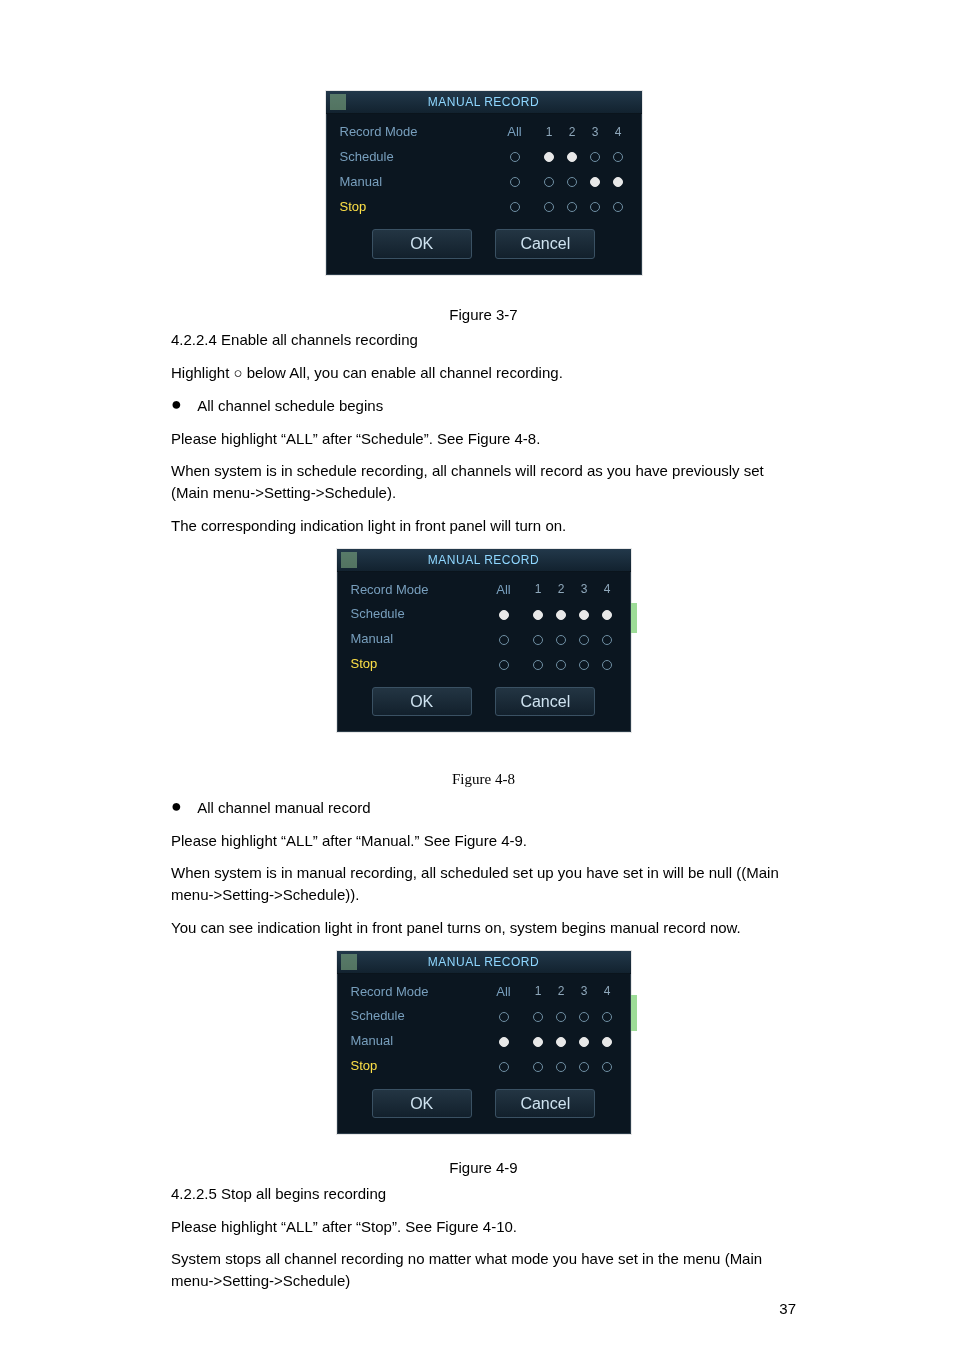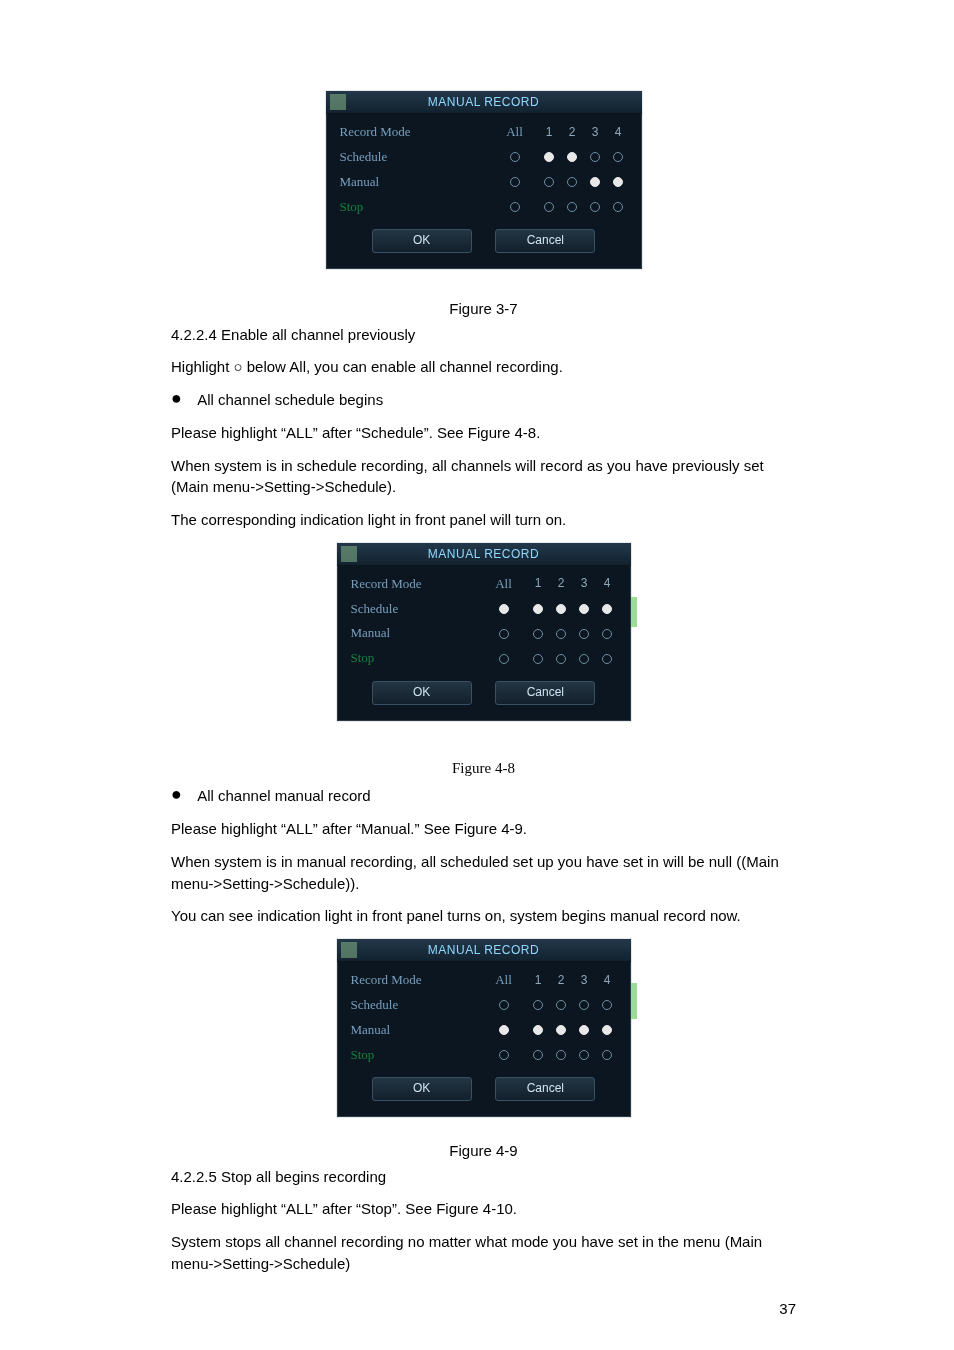--- a/index.html
+++ b/index.html
@@ -90,23 +90,22 @@
     white-space: nowrap;
   }
   .dvr td.col-hdr {
     color: #8fa8bb;
     text-align: center;
     font-size: 12px;
     width: 19px;
   }
   .dvr td.col-lbl {
     color: #789fbd;
-    font-family: Liberation Serif, serif;
-  }
-  .dvr td.col-lbl.red { color: #15803d; }
+  }
+  .dvr td.col-lbl.red { color: #fde047; }
   .dvr td.all { text-align: center; width: 34px; padding-left:4px; padding-right:6px; }
   .radio {
     display: inline-block;
     width: 10px; height: 10px;
     border-radius: 50%;
     border: 1px solid #6f8fa3;
     box-sizing: border-box;
     vertical-align: middle;
   }
   .radio.filled {
@@ -119,21 +118,21 @@
   }
   .dvrbtn {
     display: inline-block;
     min-width: 74px;
     padding: 2px 12px;
     text-align: center;
     background: linear-gradient(#233543, #12202c);
     border: 1px solid #3a5163;
     border-radius: 3px;
     color: #cfe3f0;
-    font-size: 12px;
+    font-size: 16px;
     margin: 0 10px;
   }
   .edge-green {
     position: absolute;
     right: -6px;
     width: 6px;
     background: #9ddc97;
   }
 </style>
 </head>
@@ -185,21 +184,21 @@
         </table>
       <div class="btnrow">
         <span class="dvrbtn">OK</span>
         <span class="dvrbtn">Cancel</span>
       </div>
     </div>
   </div>
 
   <div class="figcap" style="margin-top:28px;">Figure 3-7</div>
 
-  <div class="section-title">4.2.2.4  Enable all channel previously</div>
+  <div class="section-title">4.2.2.4  Enable all channels recording</div>
   <div class="para">Highlight ○ below All, you can enable all channel recording.</div>
   <div class="bullet-row">
     <span class="dot">●</span>
     <span class="txt">All channel schedule begins</span>
   </div>
   <div class="para">Please highlight “ALL” after “Schedule”. See Figure 4-8.</div>
   <div class="para">When system is in schedule recording, all channels will record as you have previously set (Main menu-&gt;Setting-&gt;Schedule).</div>
   <div class="para">The corresponding indication light in front panel will turn on.</div>
 
   <div class="dvr" style="margin-top:4px;">

